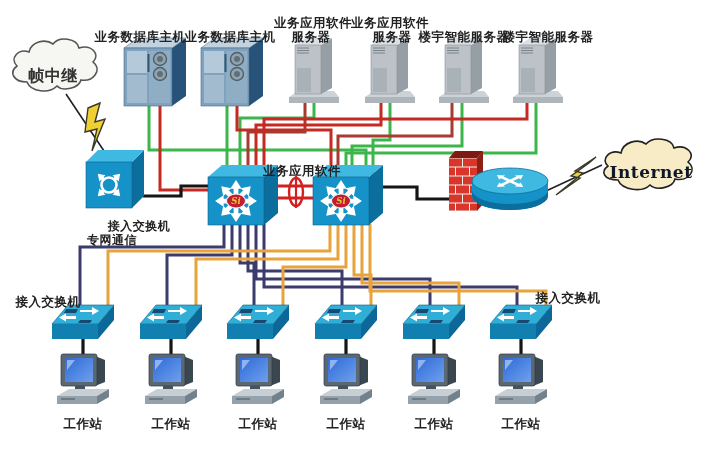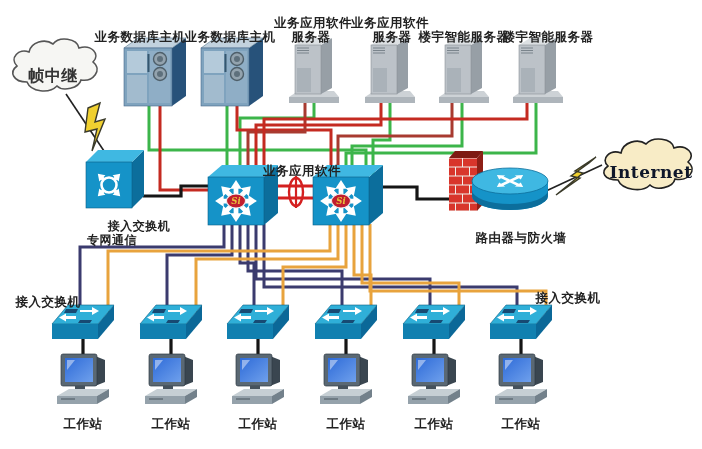--- a/index.html
+++ b/index.html
@@ -271,21 +271,20 @@
     <svg width="80" height="52" viewBox="0 0 80 52">
       <path d="M2,15 V30 A38,14 0 0 0 78,30 V15 Z" fill="#1593c8"></path>
       <path d="M2,24 V30 A38,14 0 0 0 78,30 V24 A38,14 0 0 1 2,24 Z" fill="#0c6e9c"></path>
       <ellipse cx="40" cy="15" rx="38" ry="13" fill="#3fb8e2" stroke="#0c6e9c" stroke-width="0.8"></ellipse>
       <g transform="translate(40,15) scale(1,0.55)">
         <use href="#dbl" fill="#ffffff" transform="rotate(40) scale(0.78)"></use>
         <use href="#dbl" fill="#ffffff" transform="rotate(-40) scale(0.78)"></use>
       </g>
     </svg>
   </div>
-  <div class="lbl" style="left:521px;top:218px">路由器与防火墙</div>
 
   <div class="lbl" style="left:48px;top:282px">接入交换机</div>
   <div class="lbl" style="left:568px;top:278px">接入交换机</div>
 
   <div class="dev" style="left:50px;top:300px">
     <svg width="66" height="42" viewBox="0 0 66 42">
       <polygon points="48,24 64,5 64,20 48,39" fill="#0b6898"></polygon>
       <polygon points="2,24 18,5 64,5 48,24" fill="#2fafd8" stroke="#0a5f85" stroke-width="0.6"></polygon>
       <rect x="2" y="24" width="46" height="15" fill="#1180b0"></rect>
       <polygon points="30,10 42,10 42,7 49,11 42,15 42,12 30,12" fill="#fff"></polygon>

